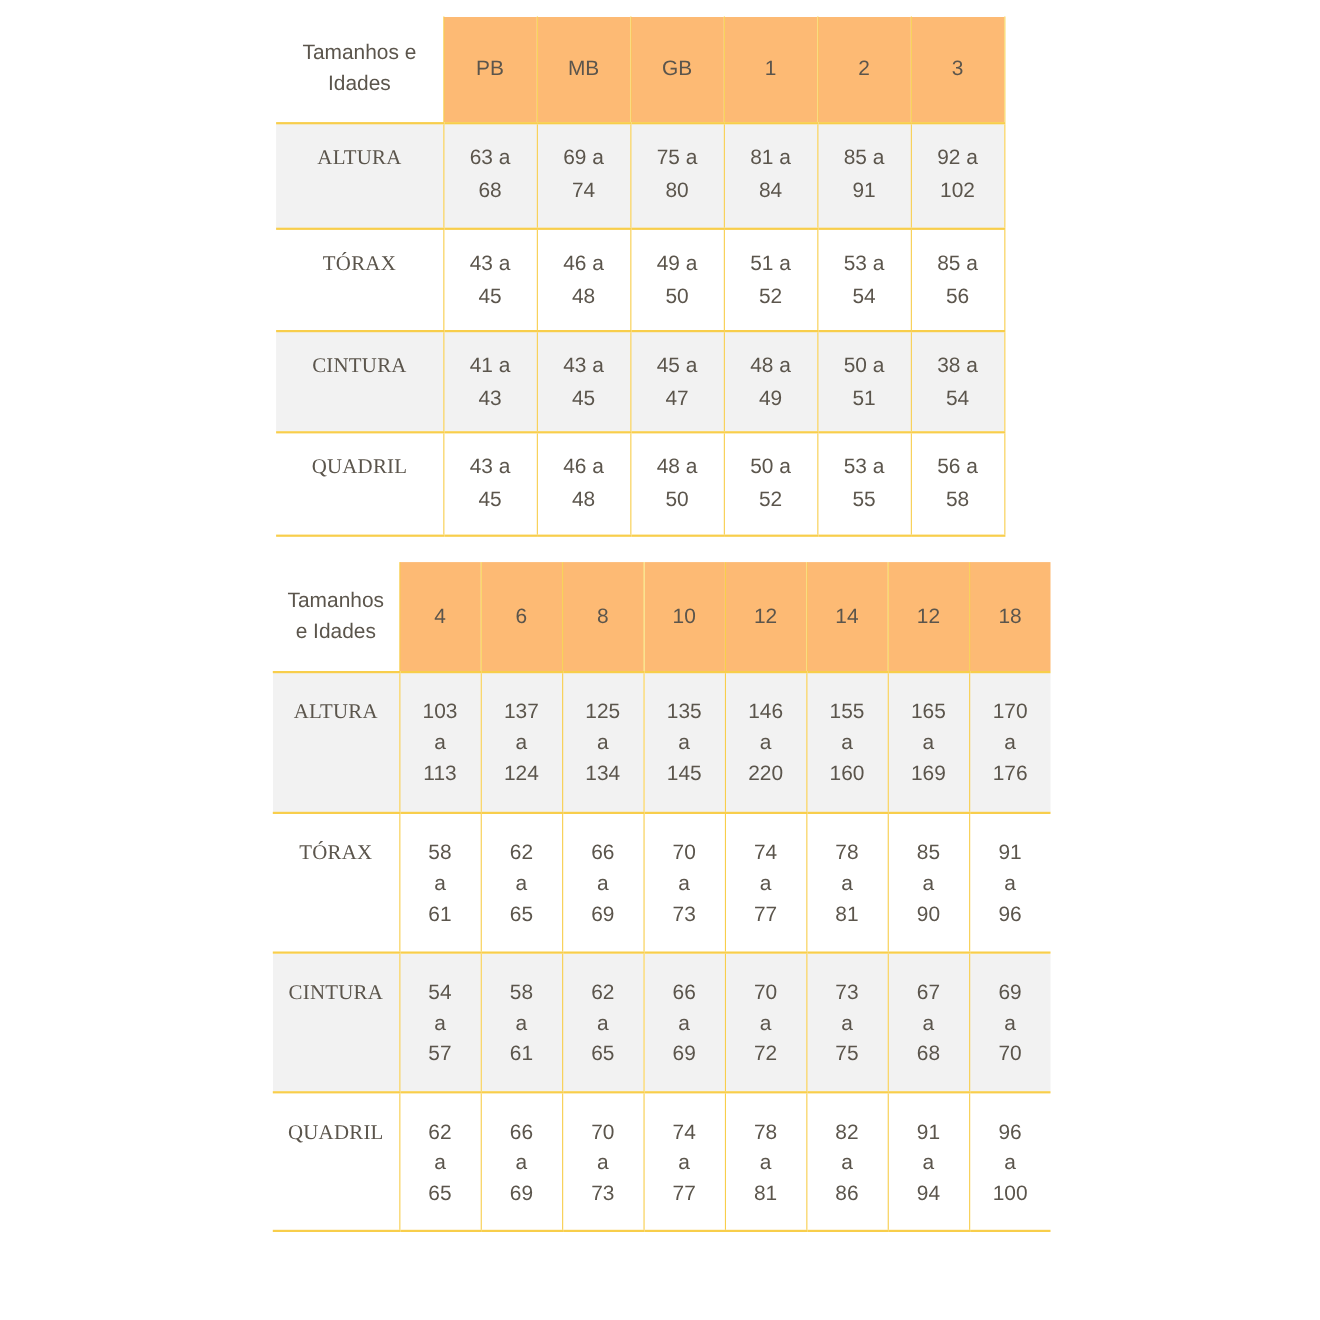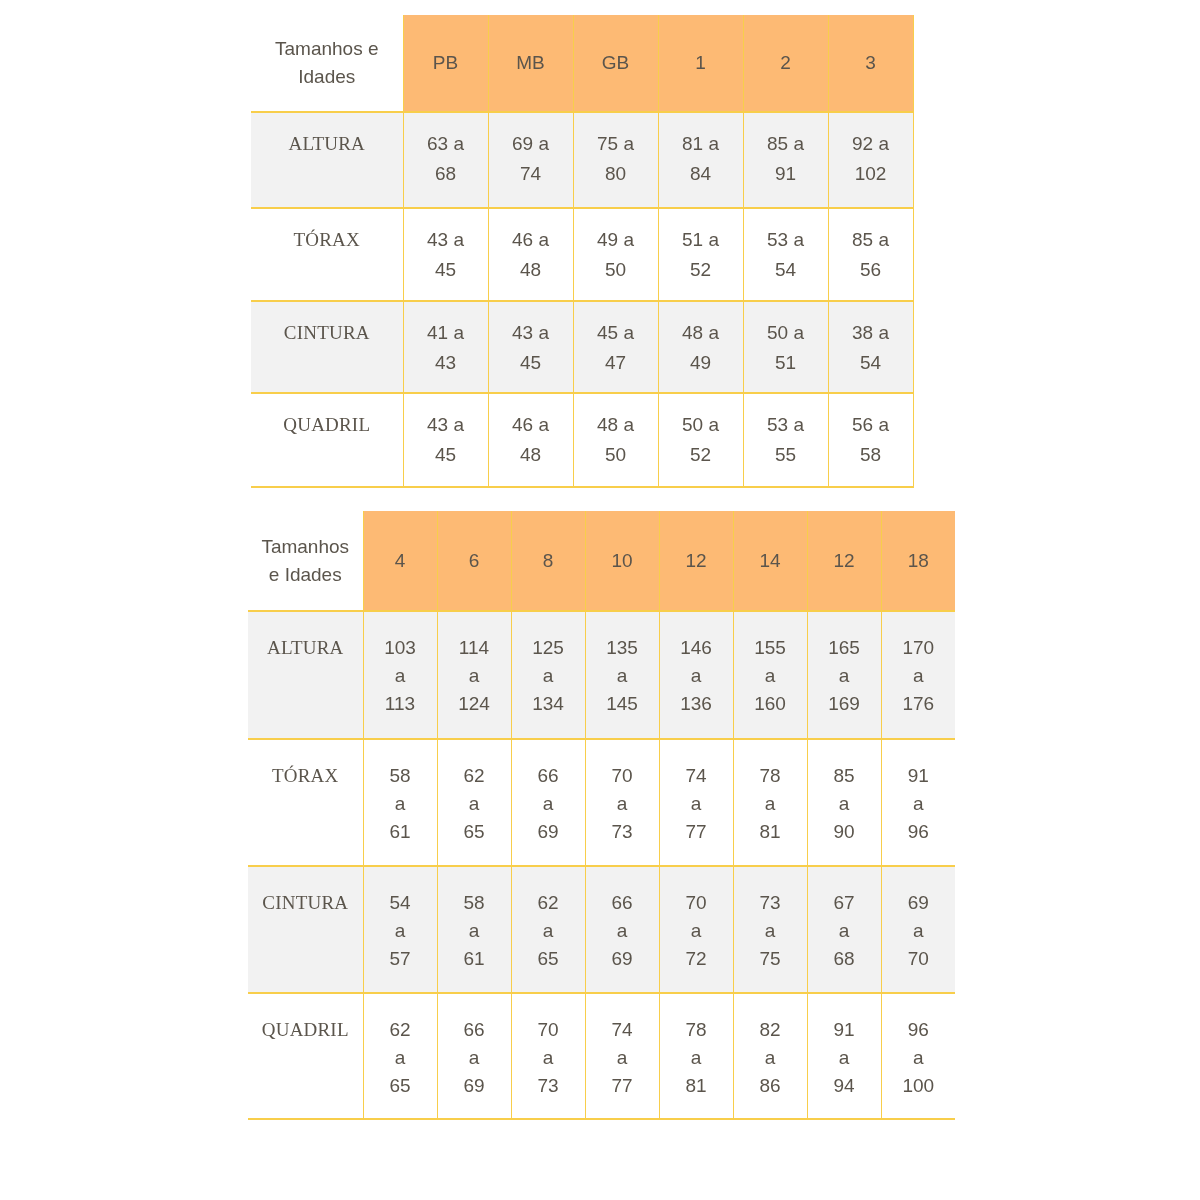--- a/index.html
+++ b/index.html
@@ -179,32 +179,32 @@
         <th>12</th>
         <th>18</th>
       </tr>
     </thead>
     <tbody>
       <tr>
         <td class="rowlabel">ALTURA</td>
         <td>103
 a
 113</td>
-        <td>114
+        <td>137
 a
 124</td>
         <td>125
 a
 134</td>
         <td>135
 a
 145</td>
         <td>146
 a
-136</td>
+220</td>
         <td>155
 a
 160</td>
         <td>165
 a
 169</td>
         <td>170
 a
 176</td>
       </tr>

